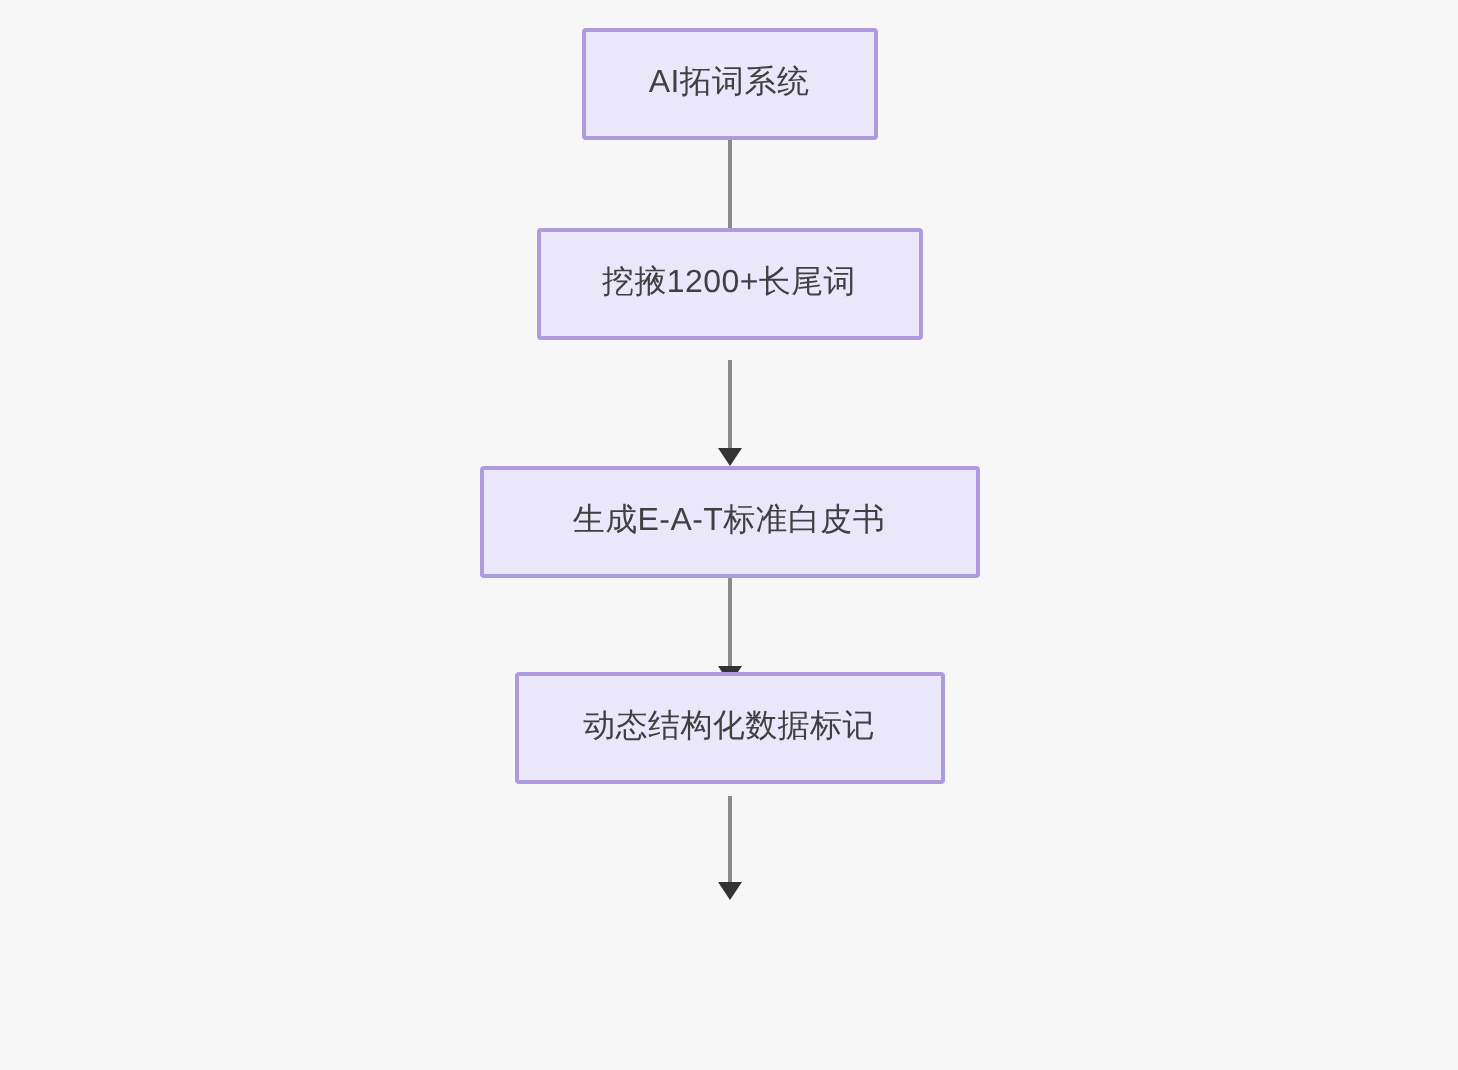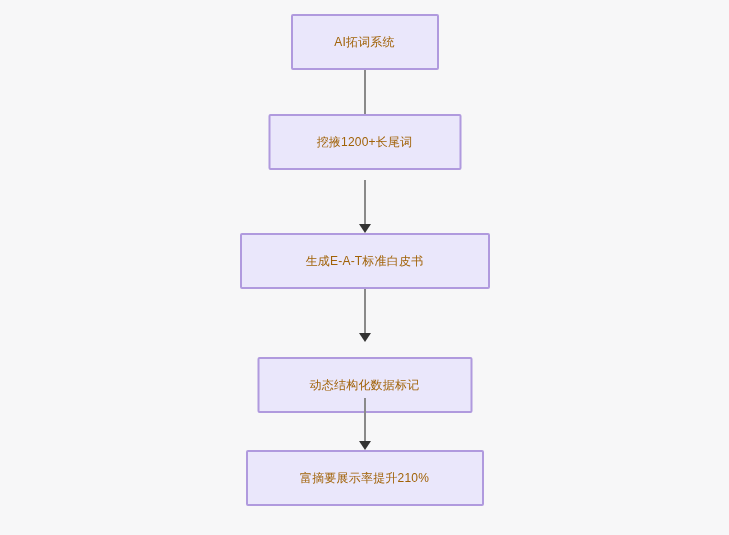--- a/index.html
+++ b/index.html
@@ -28,33 +28,33 @@
     border-radius: 2px;
     display: flex;
     align-items: center;
     justify-content: center;
     height: 56px;
     left: 50%;
     transform: translateX(-50%);
   }
 
   .node-label {
-    font-size: 12px;
+    font-size: 16px;
     line-height: 1;
-    color: #a16207;
+    color: #404040;
     letter-spacing: 0.2px;
     white-space: nowrap;
     user-select: none;
   }
 
   
   .node.n1 { width: 148px; top: 14px;  margin-left: 0px; }
   .node.n2 { width: 193px; top: 114px; margin-left: 0px; }
   .node.n3 { width: 250px; top: 233px; margin-left: 0px; align-items: center; }
-  .node.n4 { width: 215px; top: 357px; margin-left: 0px; }
+  .node.n4 { width: 215px; top: 336px; margin-left: 0px; }
   .node.n5 { width: 238px; top: 450px; margin-left: 0px; }
 
   
   .edge {
     position: absolute;
     left: 50%;
     transform: translateX(-50%);
     width: 14px;
   }
   .edge .line {
@@ -120,17 +120,14 @@
 
   <div class="node n4">
     <span class="node-label">动态结构化数据标记</span>
   </div>
 
   <div class="edge e4">
     <div class="line"></div>
     <div class="arrowhead"></div>
   </div>
 
-  <div class="node n5">
-    <span class="node-label">富摘要展示率提升210%</span>
-  </div>
 
 </div>
 
 </body></html>

